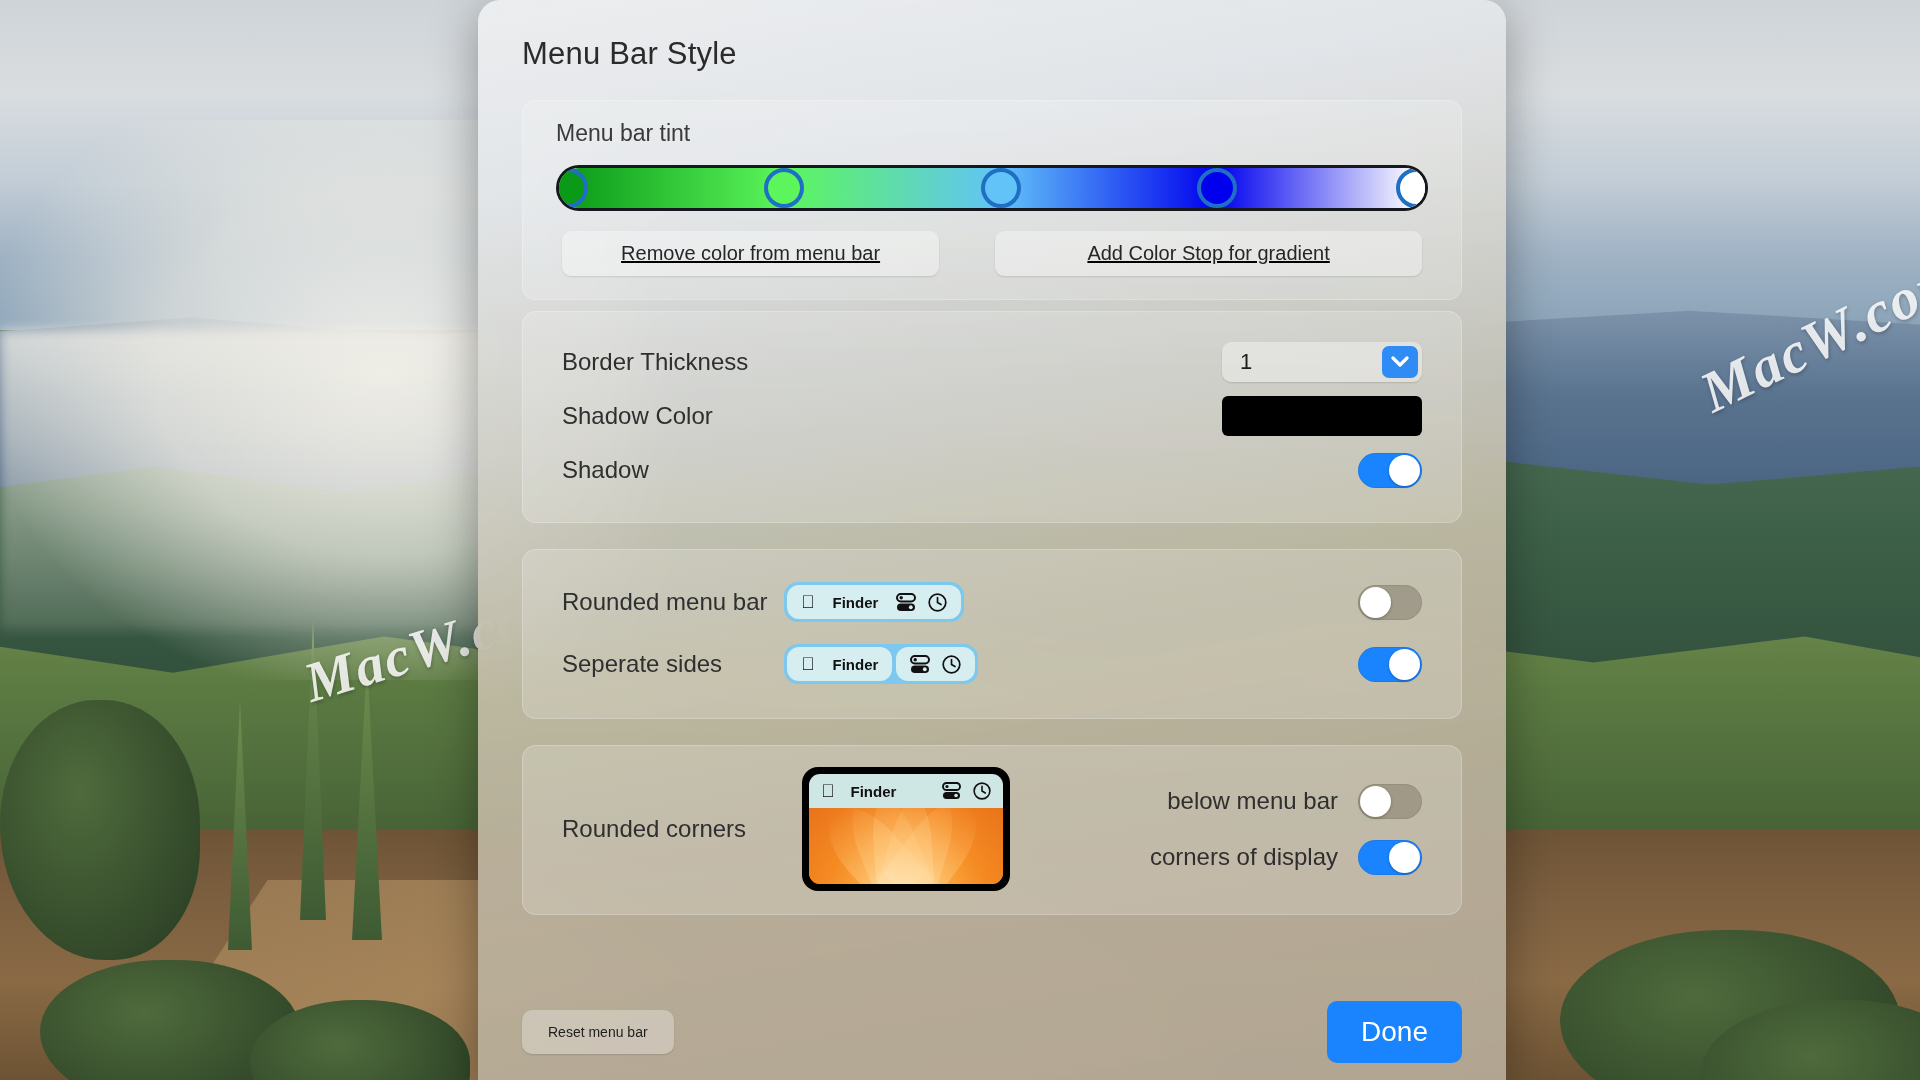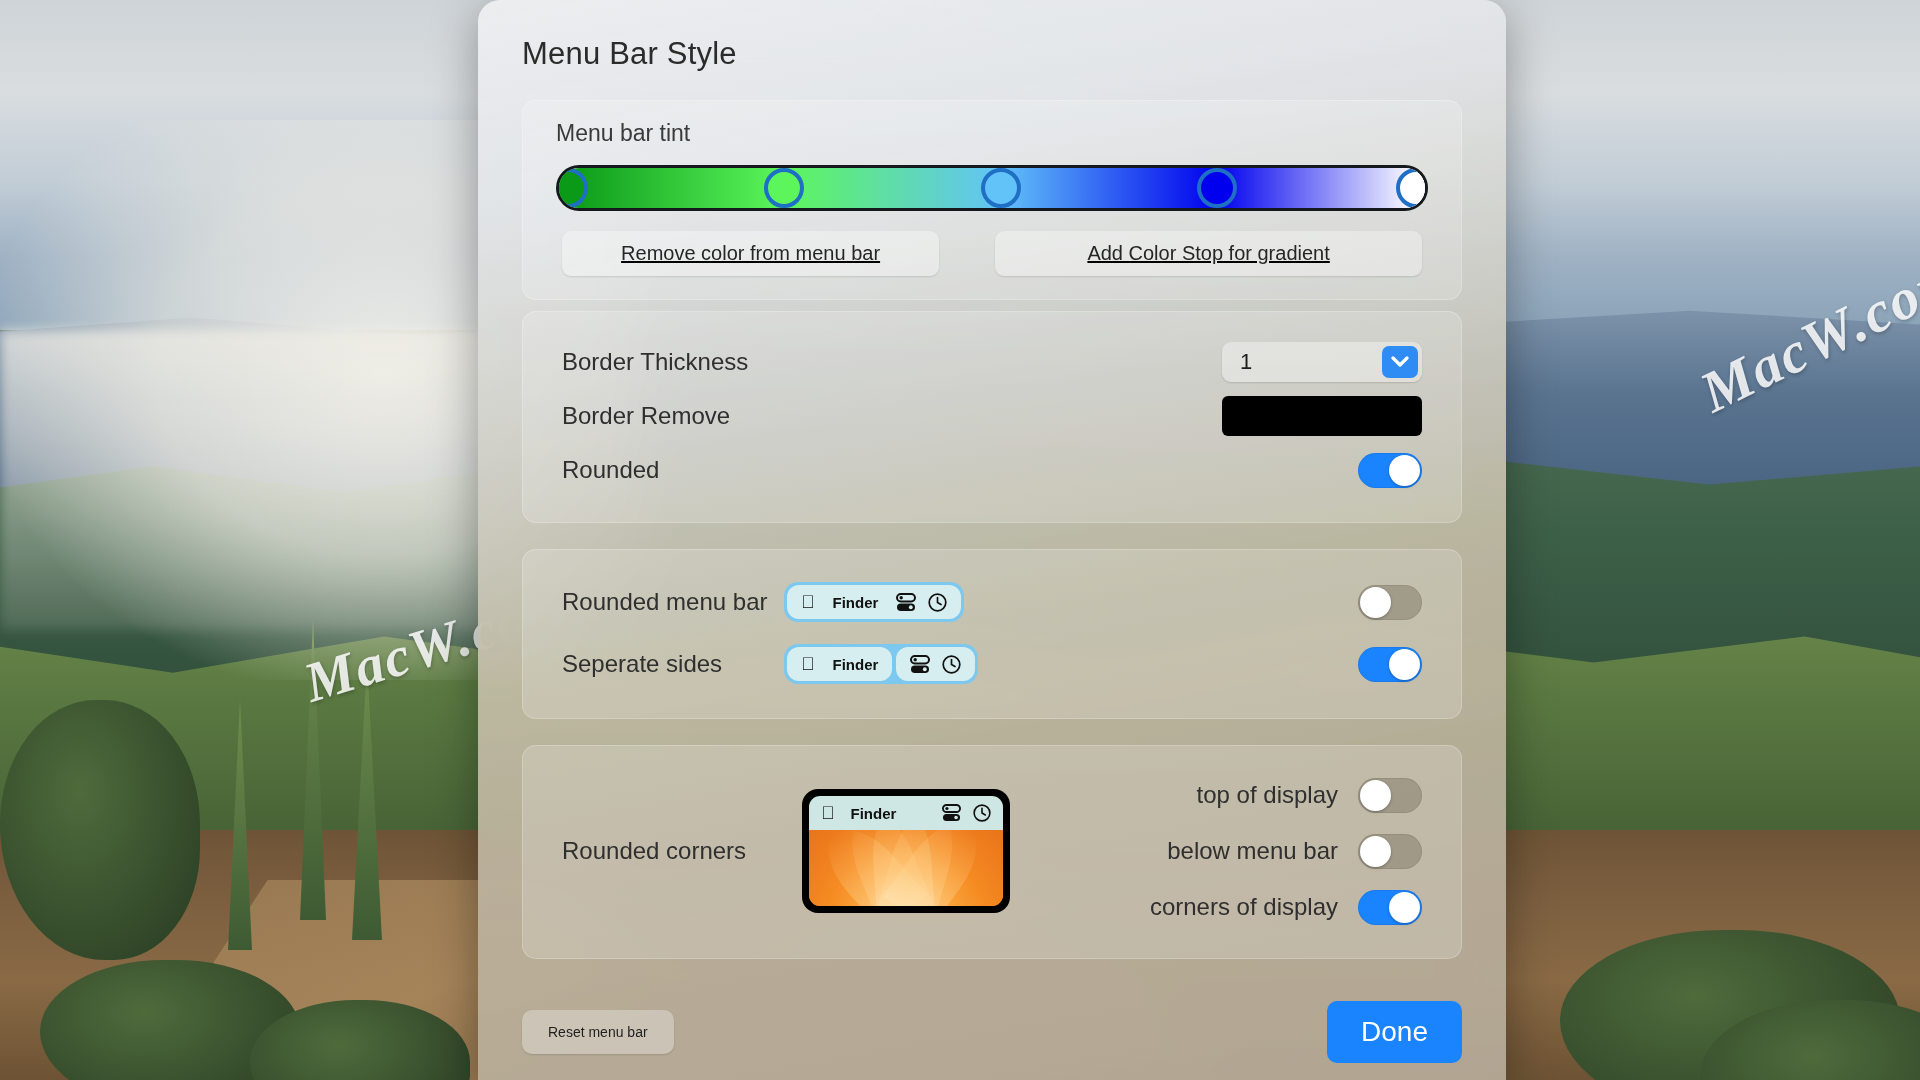--- a/index.html
+++ b/index.html
@@ -391,26 +391,26 @@
           <span id="thickness-value">1</span>
           <span id="thickness-chevron">
             <svg width="18" height="12" viewBox="0 0 18 12" aria-hidden="true">
               <path d="M2 2 L9 9 L16 2" stroke="#ffffff" stroke-width="3.2" fill="none" stroke-linecap="round" stroke-linejoin="round"></path>
             </svg>
           </span>
         </div>
       </div>
 
       <div class="row">
-        <div class="row-label">Border Remove</div>
+        <div class="row-label">Shadow Color</div>
         <div id="border-color-swatch"></div>
       </div>
 
       <div class="row">
-        <div class="row-label">Rounded</div>
+        <div class="row-label">Shadow</div>
         <div class="toggle on">
             <span class="knob"></span>
           </div>
       </div>
     </div>
 
     <div class="card" id="card-rounded-bar">
 
       <div class="row-mb">
         <div class="row-label">Rounded menu bar</div>
@@ -495,26 +495,20 @@
             <div class="ray" style="transform:translateX(-50%) rotate(-22deg); opacity:.45;"></div>
             <div class="ray" style="transform:translateX(-50%) rotate(-4deg);  opacity:.6;"></div>
             <div class="ray" style="transform:translateX(-50%) rotate(16deg);  opacity:.45;"></div>
             <div class="ray" style="transform:translateX(-50%) rotate(36deg);  opacity:.5;"></div>
           </div>
         </div>
       </div>
 
       <div id="corners-toggles">
         <div class="corner-row">
-          <span class="corner-label">top of display</span>
-          <span class="toggle off">
-              <span class="knob"></span>
-            </span>
-        </div>
-        <div class="corner-row">
           <span class="corner-label">below menu bar</span>
           <span class="toggle off">
               <span class="knob"></span>
             </span>
         </div>
         <div class="corner-row">
           <span class="corner-label">corners of display</span>
           <span class="toggle on">
               <span class="knob"></span>
             </span>

